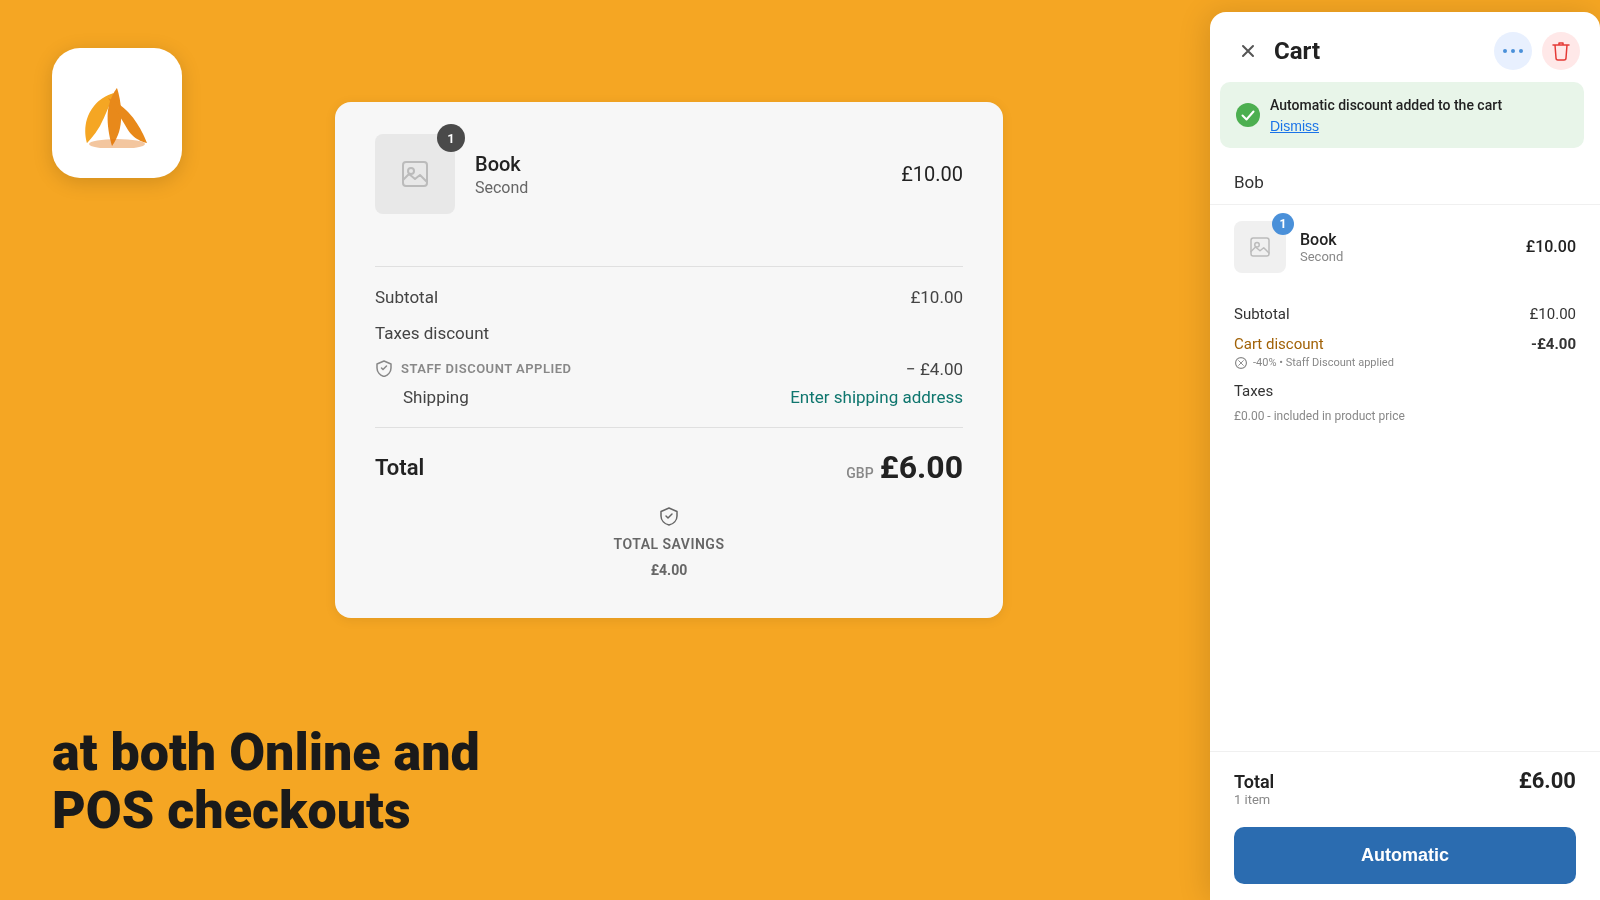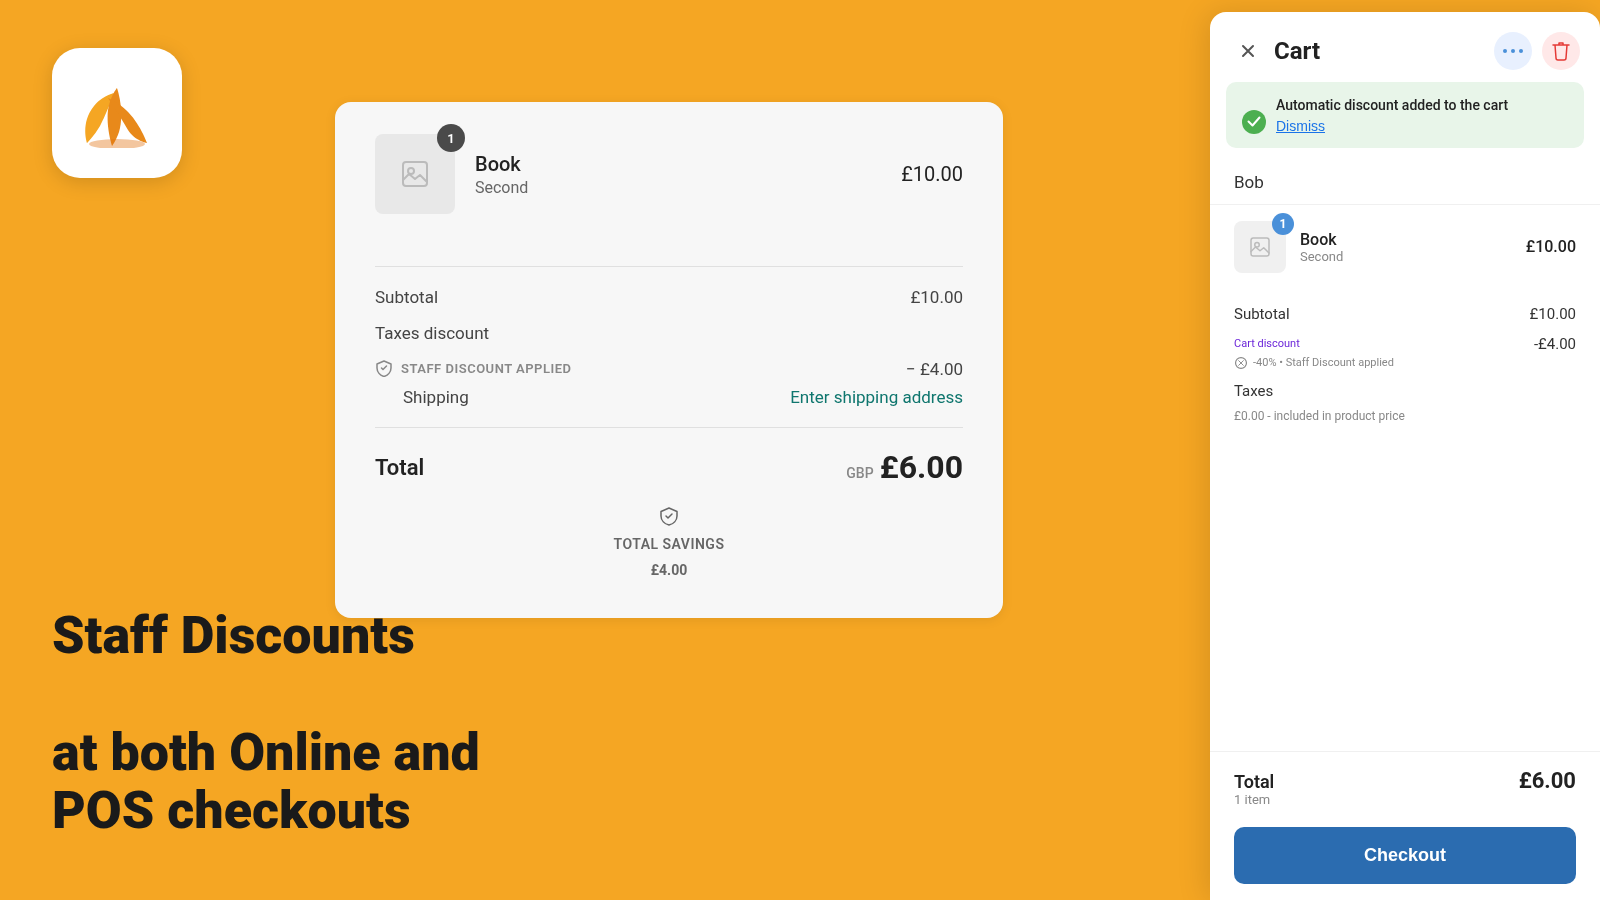--- a/index.html
+++ b/index.html
@@ -307,25 +307,25 @@
       cursor: pointer;
       display: flex;
       align-items: center;
       justify-content: center;
       color: #555;
     }
 
     
     .notification-banner {
       background: #E8F5E9;
-      margin: 0 16px 12px 16px;
+      margin: 0 16px 12px 10px;
       border-radius: 10px;
       padding: 14px 16px;
       display: flex;
-      align-items: flex-end;
+      align-items: center;
       gap: 10px;
       flex-shrink: 0;
     }
 
     .notification-check {
       width: 24px;
       height: 24px;
       background: #4CAF50;
       border-radius: 50%;
       display: flex;
@@ -461,27 +461,28 @@
       margin-bottom: 12px;
     }
 
     .cart-discount-main {
       display: flex;
       justify-content: space-between;
       align-items: center;
     }
 
     .cart-discount-label {
-      font-size: 11px;
-      color: #6d28d9;
+      font-size: 15px;
+      color: #a16207;
     }
 
     .cart-discount-value {
       font-size: 15px;
       color: #333;
+      font-weight: bold;
     }
 
     .cart-discount-sub {
       display: flex;
       align-items: center;
       gap: 5px;
       margin-top: 3px;
     }
 
     .cart-discount-sub-text {
@@ -636,21 +637,21 @@
       <path d="M10 2L18 5.5V10C18 14.5 14.5 18 10 19C5.5 18 2 14.5 2 10V5.5L10 2Z" stroke="#666" stroke-width="1.5" stroke-linejoin="round"></path>
       <path d="M7 10 L9 12 L13 8" stroke="#666" stroke-width="1.5" stroke-linecap="round" stroke-linejoin="round"></path>
     </svg>
     <span class="savings-label">TOTAL SAVINGS</span>
     <span class="savings-value">£4.00</span>
   </div>
 </div>
 
 <div class="hero-text">
   <h1>
-    <span>Staff Discounts</span><br>
+    <br>
     <br>
     <span>at both Online and</span><br>
     <span>POS checkouts</span>
   </h1>
 </div>
 
 <div class="cart-panel">
 
   <div style="display:flex; align-items:center; padding: 20px 20px 12px 20px; position:relative; flex-shrink:0;">
     <button class="close-btn" style="position:relative; top:auto; left:auto; margin-right:8px;">
@@ -740,15 +741,15 @@
   </div>
 
   <div class="cart-footer">
     <div class="cart-footer-total-row">
       <div class="cart-footer-total-left">
         <span class="cart-footer-total-label">Total</span>
         <span class="cart-footer-total-items">1 item</span>
       </div>
       <span class="cart-footer-total-value">£6.00</span>
     </div>
-    <button class="checkout-btn">Checkout</button>
+    <button class="checkout-btn">Automatic</button>
   </div>
 </div>
 
 </body></html>

